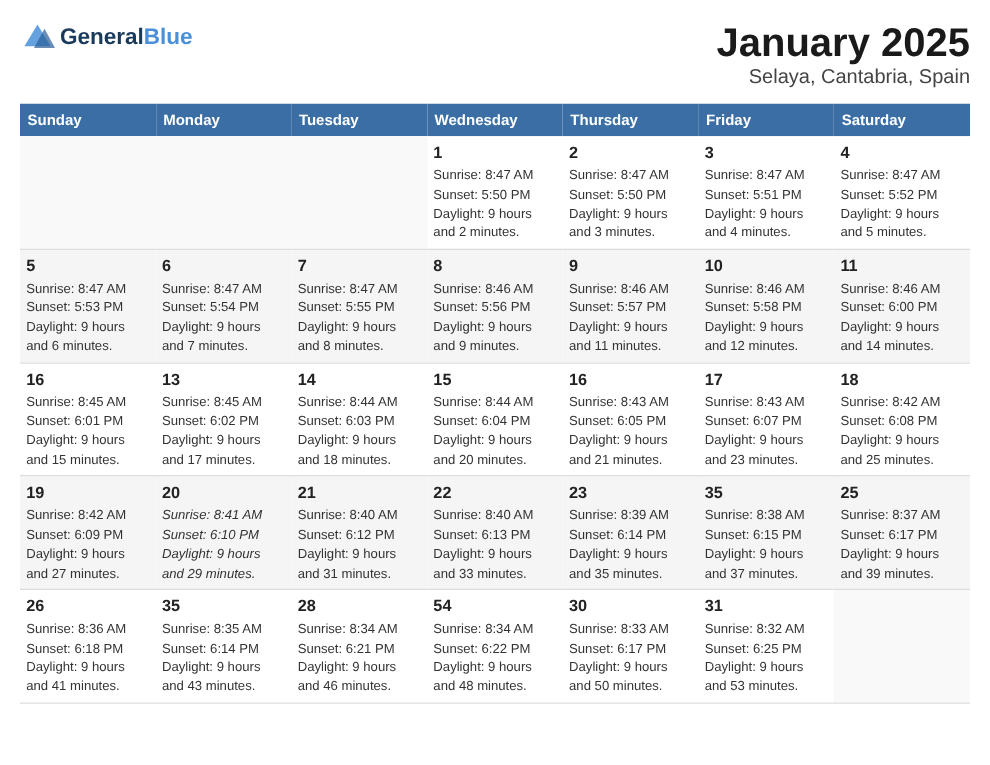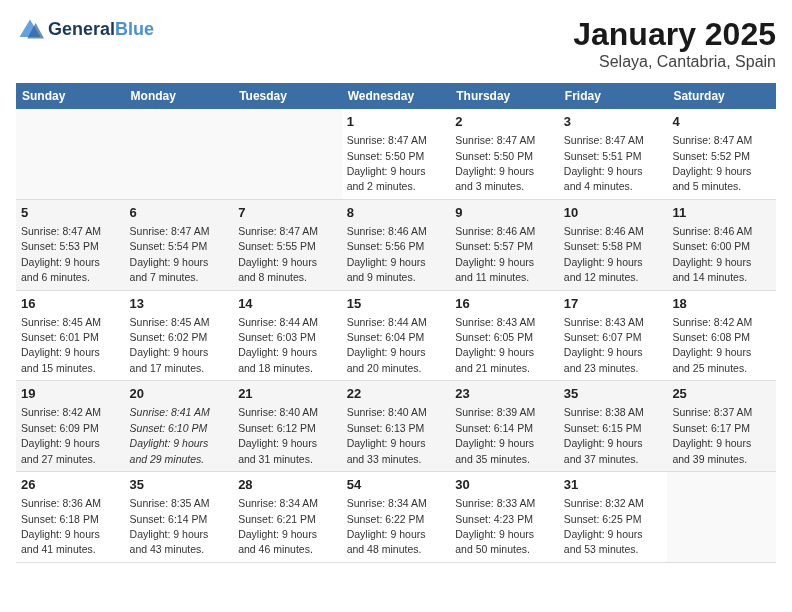--- a/index.html
+++ b/index.html
@@ -244,21 +244,21 @@
 and 43 minutes.</span></td>
         <td><span class="day-num">28</span><span class="day-info" style="white-space: pre-line;">Sunrise: 8:34 AM
 Sunset: 6:21 PM
 Daylight: 9 hours
 and 46 minutes.</span></td>
         <td><span class="day-num">54</span><span class="day-info" style="white-space: pre-line;">Sunrise: 8:34 AM
 Sunset: 6:22 PM
 Daylight: 9 hours
 and 48 minutes.</span></td>
         <td><span class="day-num">30</span><span class="day-info" style="white-space: pre-line;">Sunrise: 8:33 AM
-Sunset: 4:23 PM
+Sunset: 6:17 PM
 Daylight: 9 hours
 and 50 minutes.</span></td>
         <td><span class="day-num">31</span><span class="day-info" style="white-space: pre-line;">Sunrise: 8:32 AM
 Sunset: 6:25 PM
 Daylight: 9 hours
 and 53 minutes.</span></td>
         <td class="empty-cell"></td>
       </tr>
     </tbody>
 </table>

